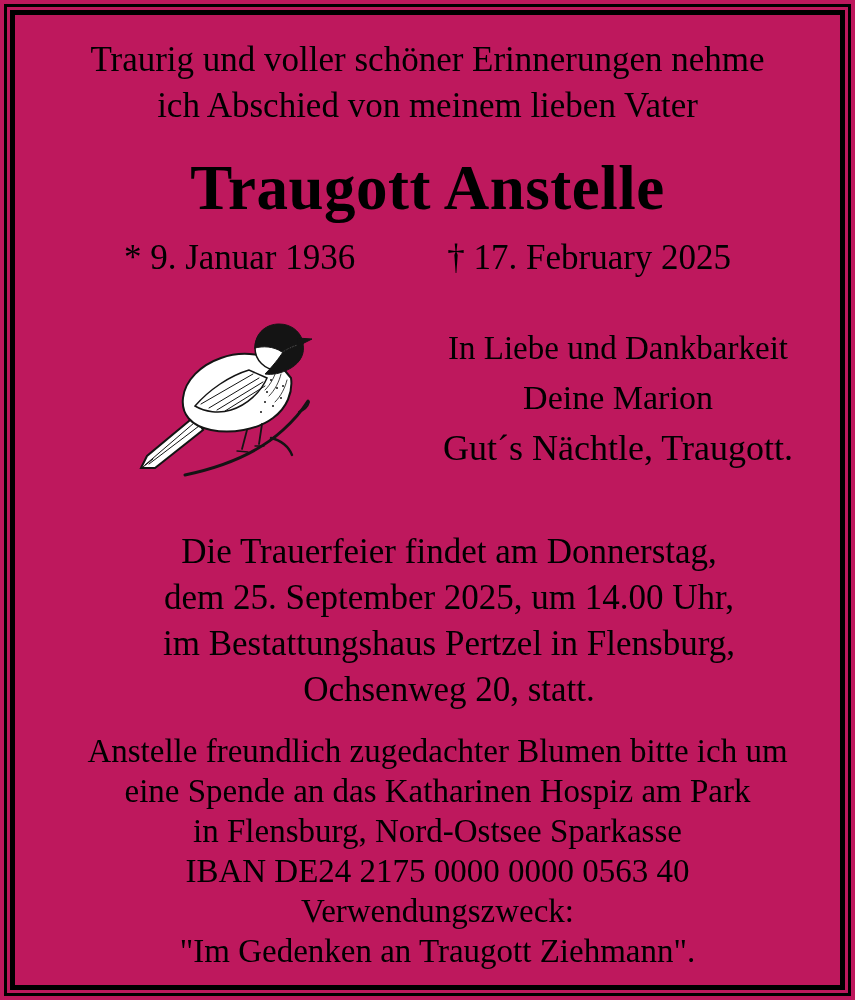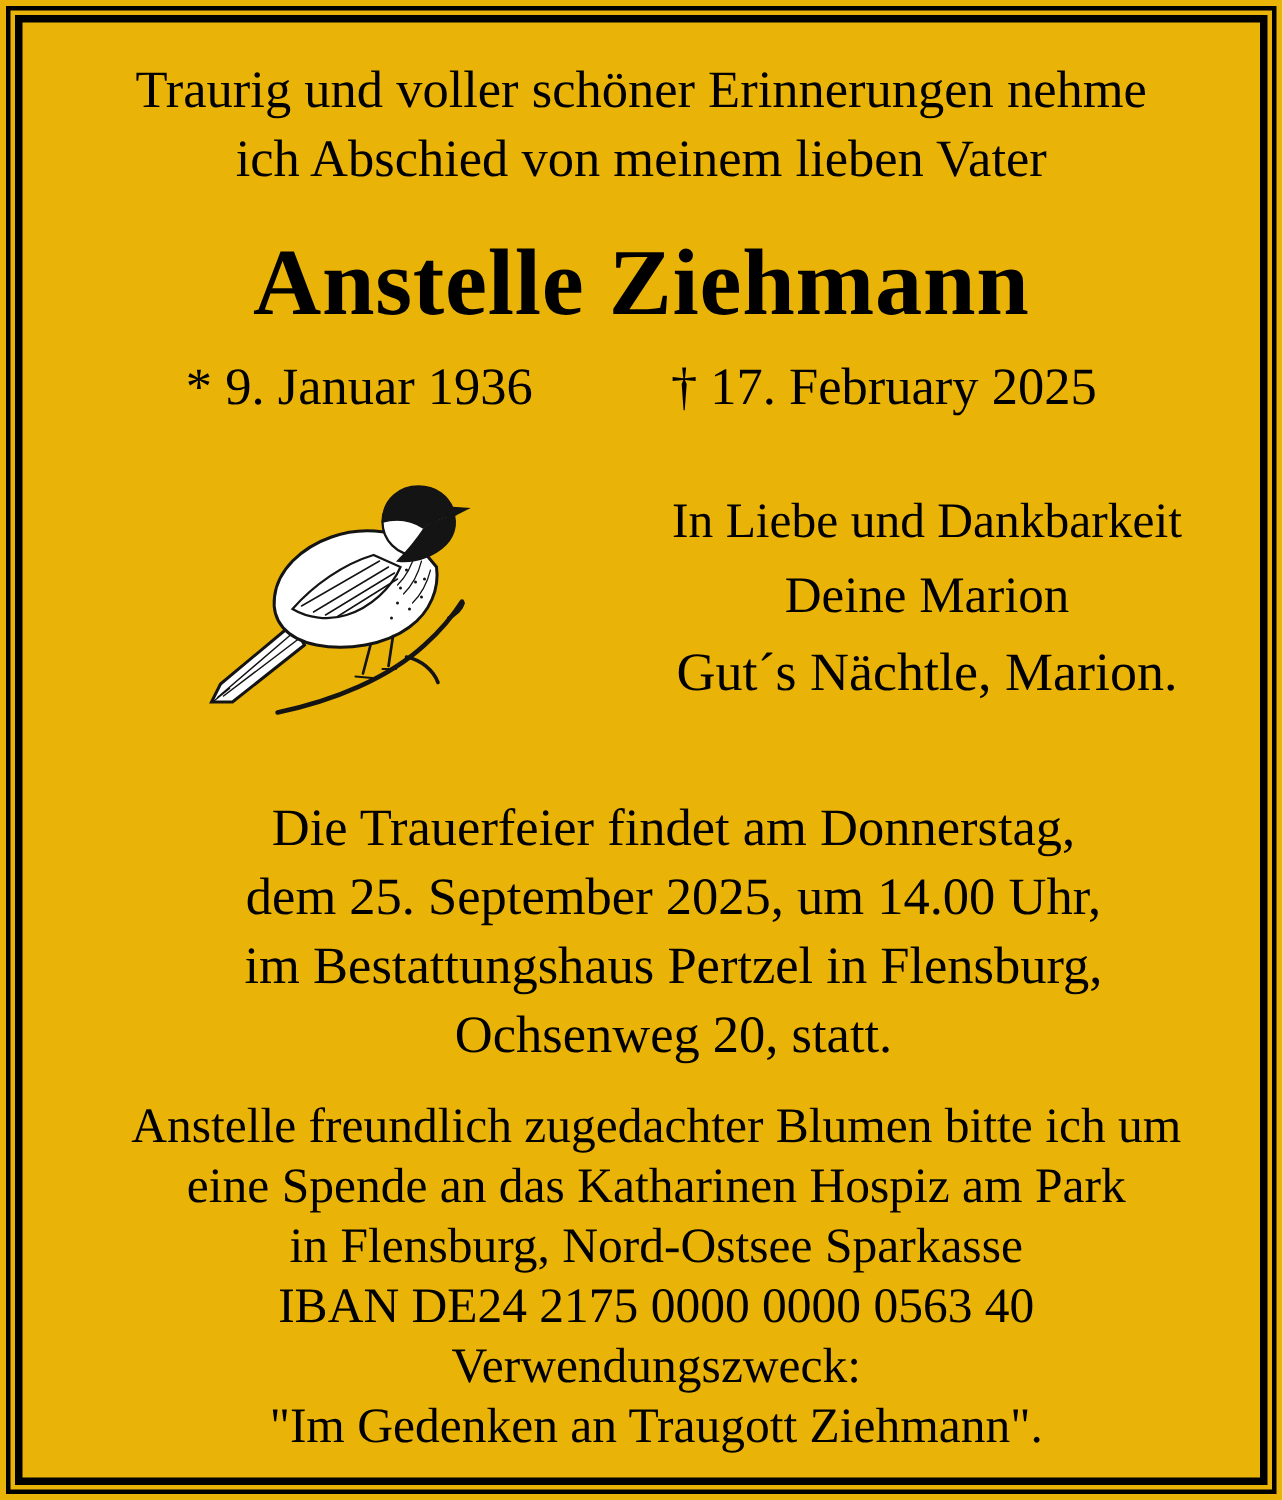--- a/index.html
+++ b/index.html
@@ -4,21 +4,21 @@
 <style>
   html, body {
     margin: 0;
     padding: 0;
     background: #ffffff;
   }
   .page {
     position: relative;
     width: 855px;
     height: 1000px;
-    background: #eab308;
+    background: #be185d;
     font-family: "Liberation Serif", "DejaVu Serif", serif;
     color: #000000;
     overflow: hidden;
   }
   .outer-frame {
     position: absolute;
     top: 4px; left: 4px; right: 4px; bottom: 4px;
     border: 3px solid #000000;
   }
   .inner-frame {
@@ -87,21 +87,21 @@
 </head>
 <body>
 
 <div class="page">
   <div class="outer-frame">
     <div class="inner-frame">
 
       <div class="intro">Traurig und voller schöner Erinnerungen nehme
 ich Abschied von meinem lieben Vater</div>
 
-      <h1 class="name">Anstelle Ziehmann</h1>
+      <h1 class="name">Traugott Anstelle</h1>
 
       <div class="dates">
         <span>* 9. Januar 1936</span>
         <span>† 17. February 2025</span>
       </div>
 
       <div class="memorial">
         <div class="bird">
           <svg viewBox="0 0 200 160" width="200" height="160" xmlns="http://www.w3.org/2000/svg">
             <g stroke="#141414" stroke-linecap="round" fill="none">
@@ -140,21 +140,21 @@
                 <circle cx="130" cy="94" r="1"></circle>
                 <circle cx="152" cy="68" r="1"></circle>
                 <circle cx="134" cy="84" r="1"></circle>
               </g>
             </g>
           </svg>
         </div>
         <div class="farewell">
           <div class="farewell-line1">In Liebe und Dankbarkeit</div>
           <div class="farewell-line2">Deine Marion</div>
-          <div class="farewell-line3">Gut´s Nächtle, Marion.</div>
+          <div class="farewell-line3">Gut´s Nächtle, Traugott.</div>
         </div>
       </div>
 
       <div class="funeral">Die Trauerfeier findet am Donnerstag,
 dem 25. September 2025, um 14.00 Uhr,
 im Bestattungshaus Pertzel in Flensburg,
 Ochsenweg 20, statt.</div>
 
       <div class="donation">Anstelle freundlich zugedachter Blumen bitte ich um
 eine Spende an das Katharinen Hospiz am Park

